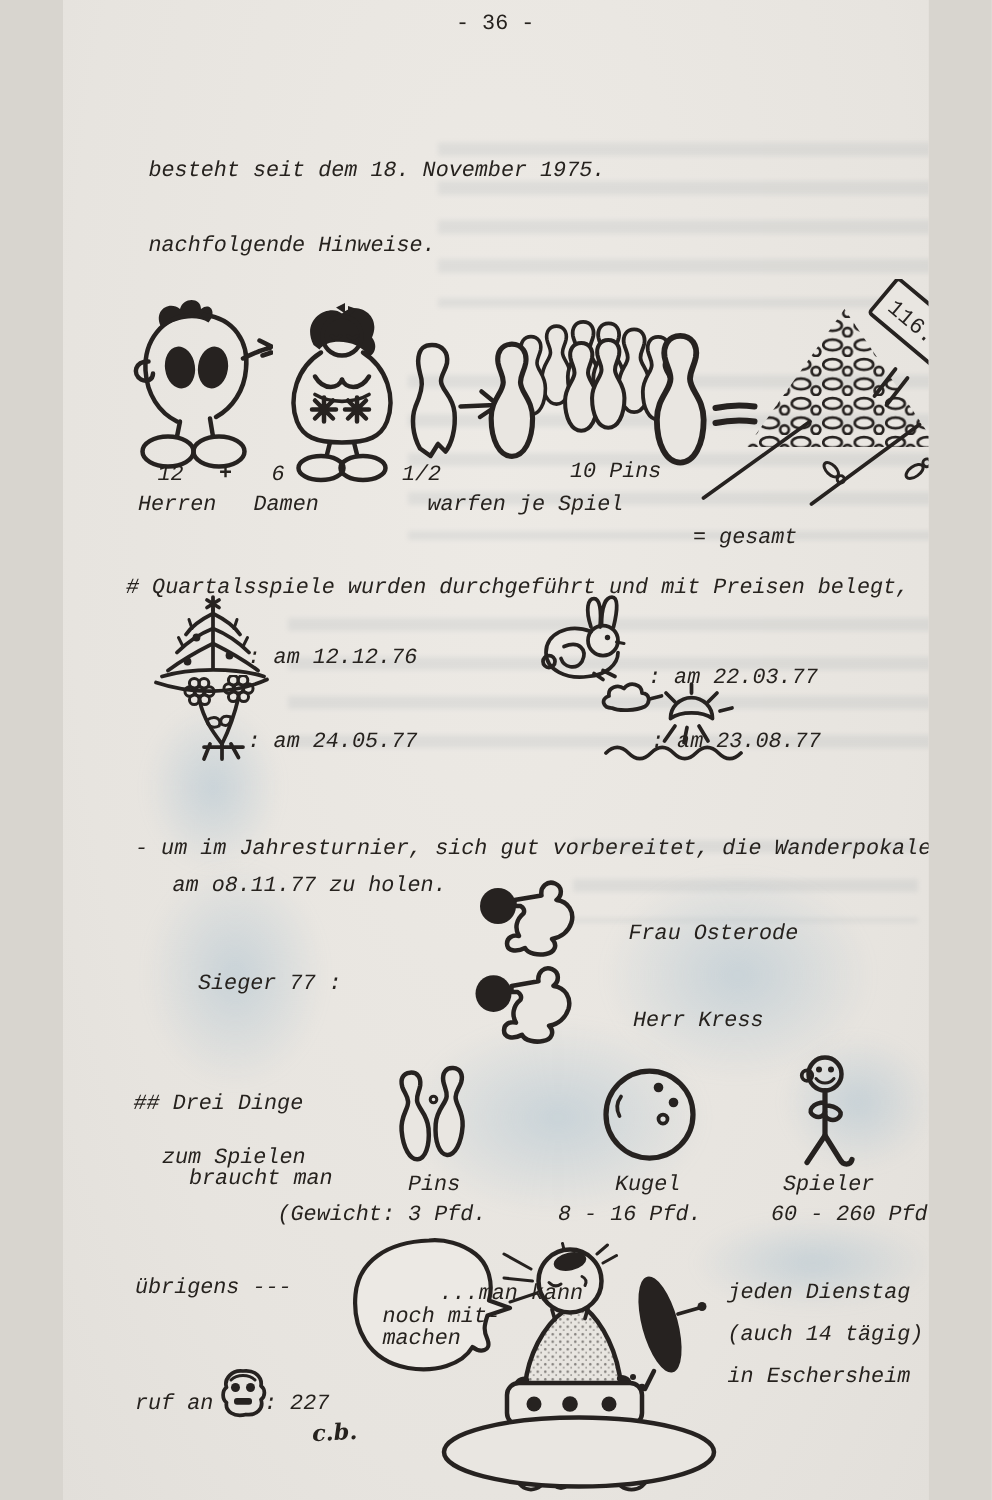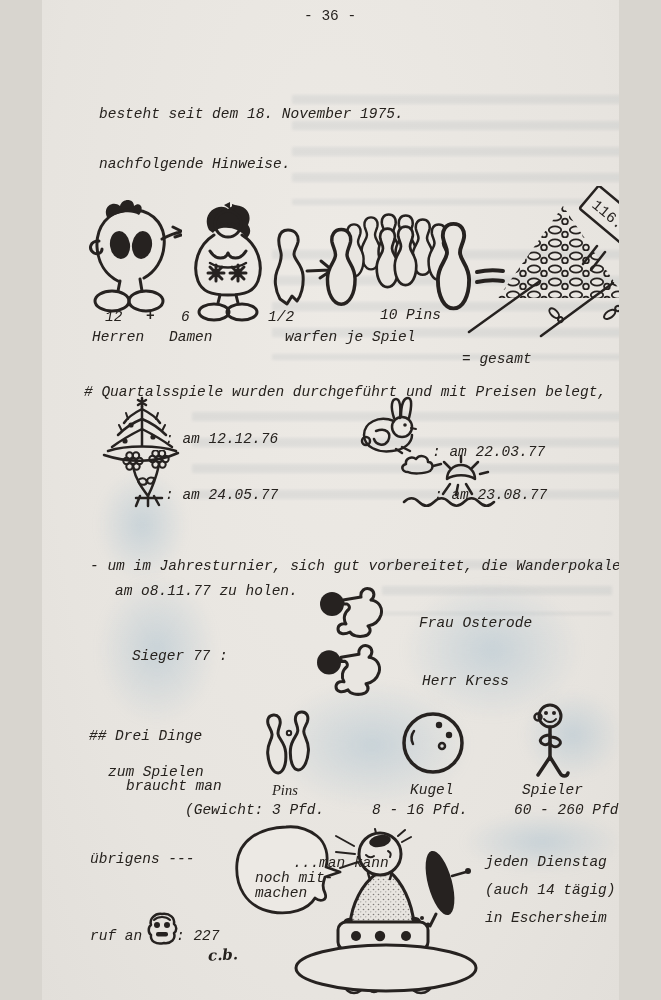--- a/index.html
+++ b/index.html
@@ -279,21 +279,21 @@
       <circle class="ink" stroke-width="2.5" cx="16" cy="15" r="3.5"></circle>
       <circle class="fillink" cx="24" cy="11" r="2"></circle>
       <circle class="fillink" cx="32" cy="11" r="2"></circle>
       <path class="ink" stroke-width="2" d="M22,17 C25,21 31,21 34,17"></path>
       <path class="ink" stroke-width="3.5" d="M28,25 L28,55"></path>
       <path class="ink" stroke-width="3" d="M28,33 C20,33 15,39 21,42 C25,44 28,41 28,39 M28,35 C36,35 42,40 36,44 C32,46 28,43 28,41"></path>
       <path class="ink" stroke-width="3.5" d="M28,55 L16,73 M28,55 L38,71 C40,75 45,75 46,71"></path>
     </svg>
   </div>
 
-  <div class="tw" style="left:230px;top:782px;font-family:Liberation Serif, serif;">Pins</div>
+  <div class="tw" style="left:230px;top:782px;">Pins</div>
   <div class="tw" style="left:368px;top:782px;">Kugel</div>
   <div class="tw" style="left:480px;top:782px;">Spieler</div>
   <div class="tw" style="left:143px;top:802px;">(Gewicht: 3 Pfd.</div>
   <div class="tw" style="left:330px;top:802px;">8 - 16 Pfd.</div>
   <div class="tw" style="left:472px;top:802px;">60 - 260 Pfd.</div>
 
   <div class="tw" style="left:48px;top:851px;">übrigens ---</div>
 
   <div class="doodle" style="left:188px;top:822px;">
     <svg width="120" height="106" viewBox="0 0 120 106">

